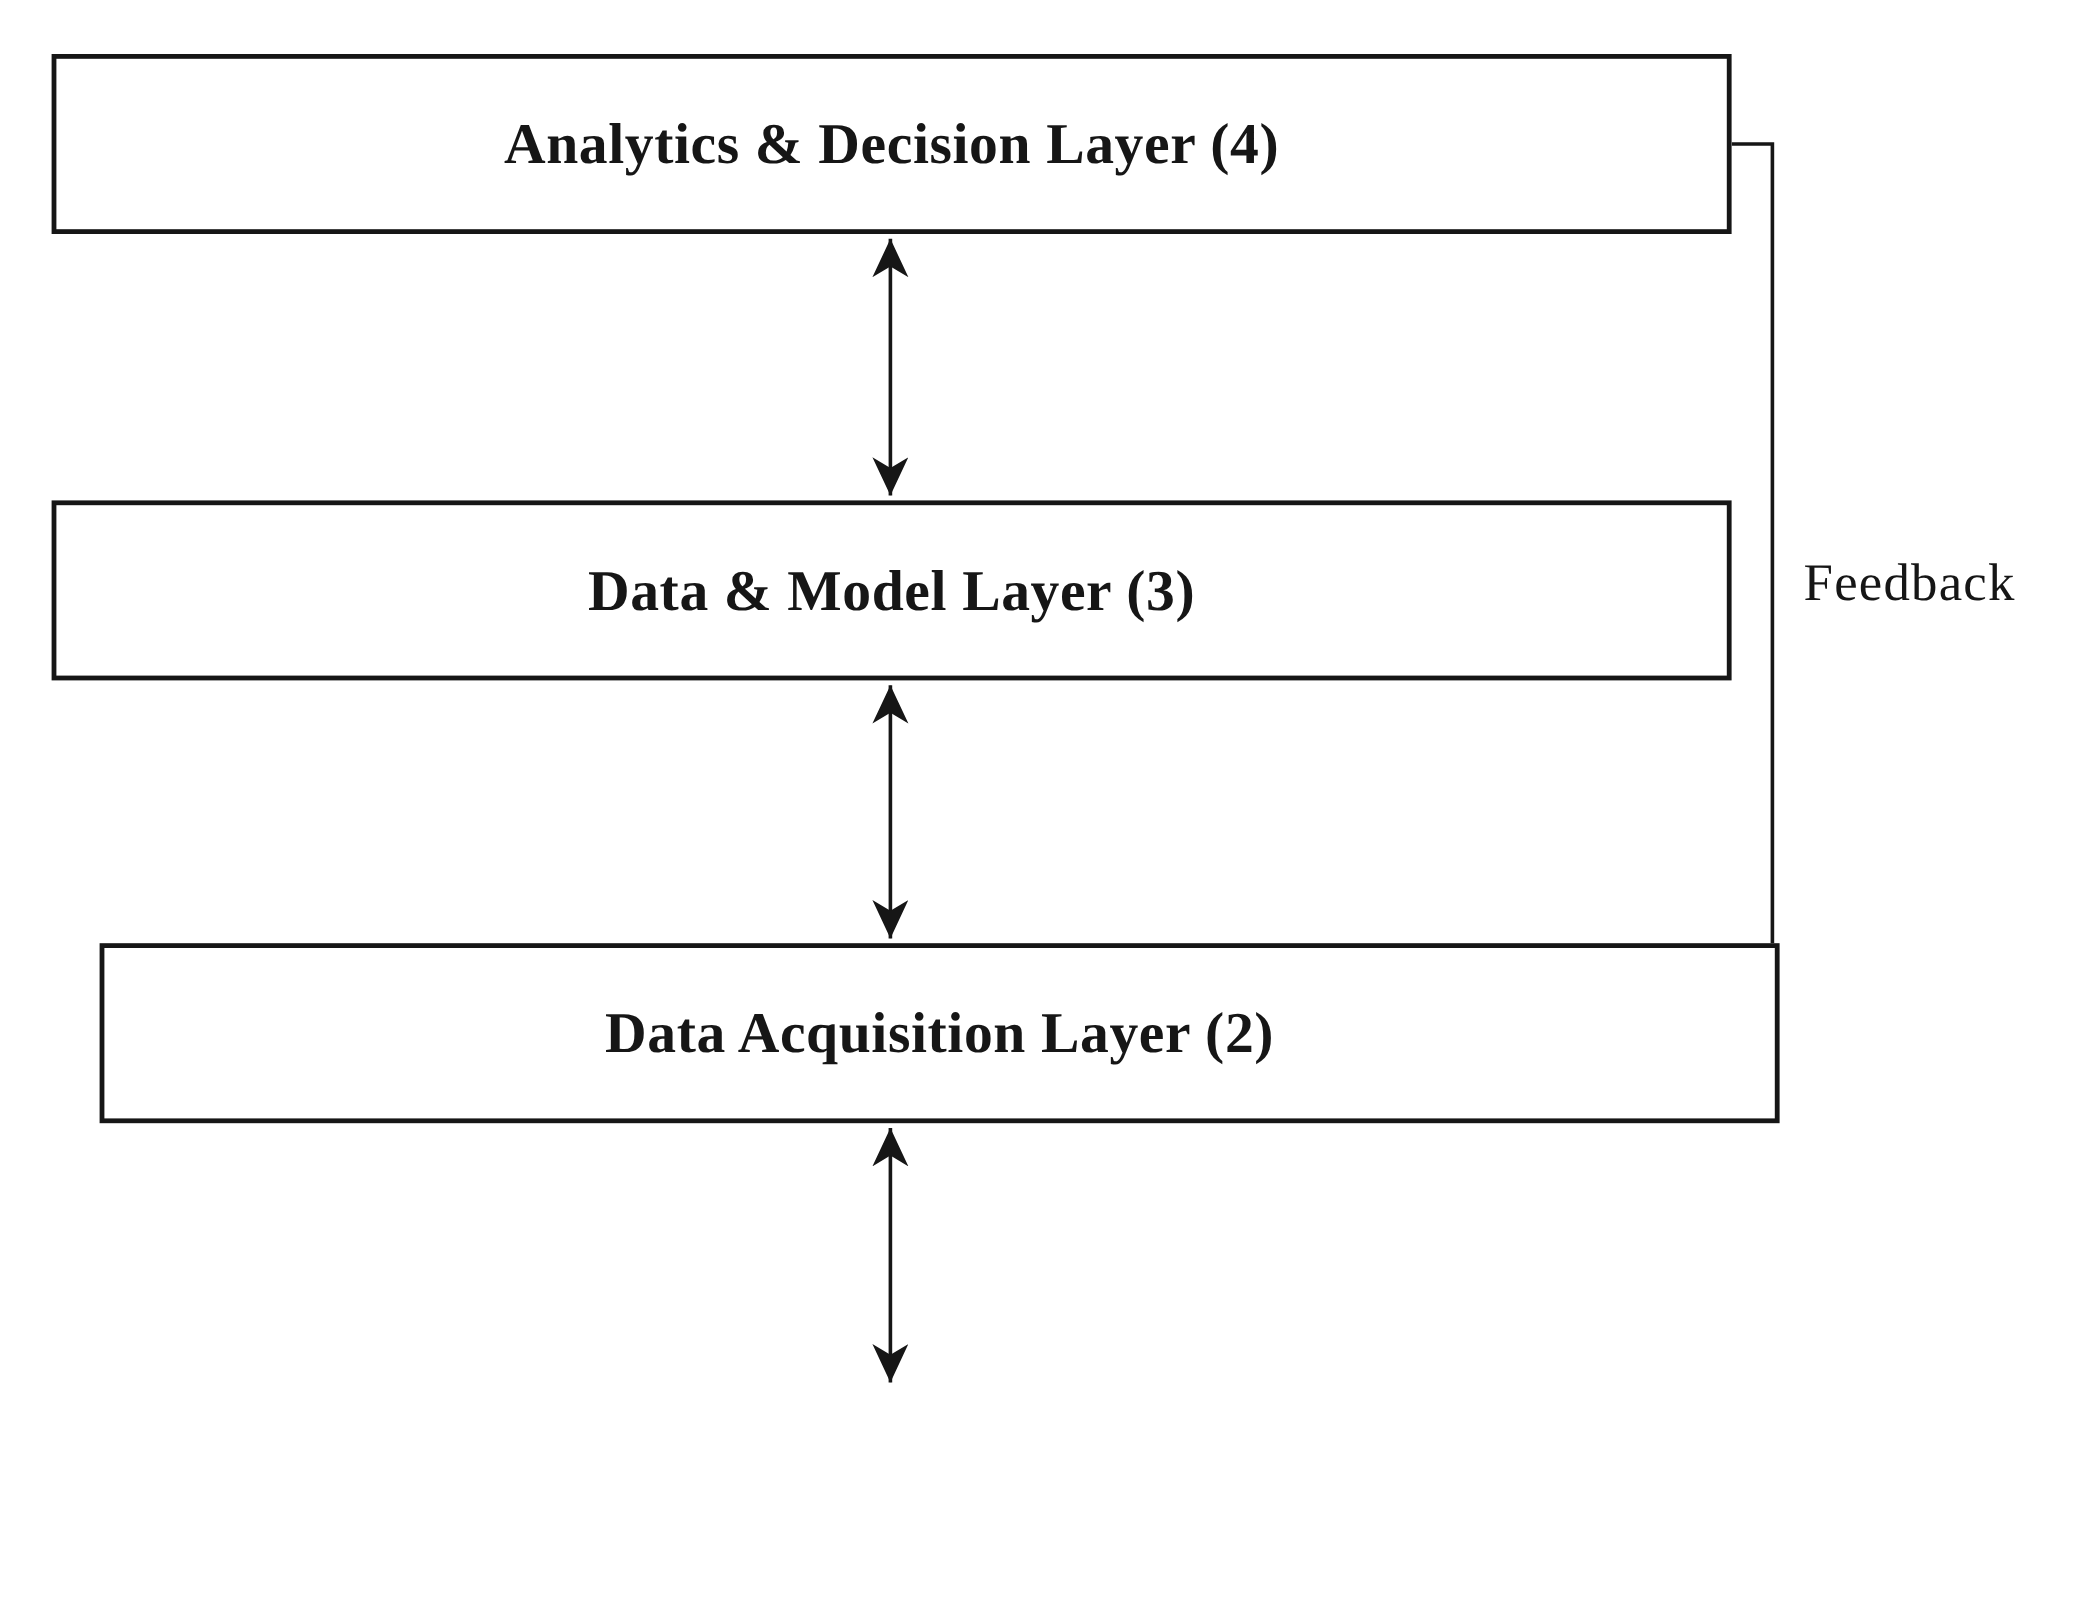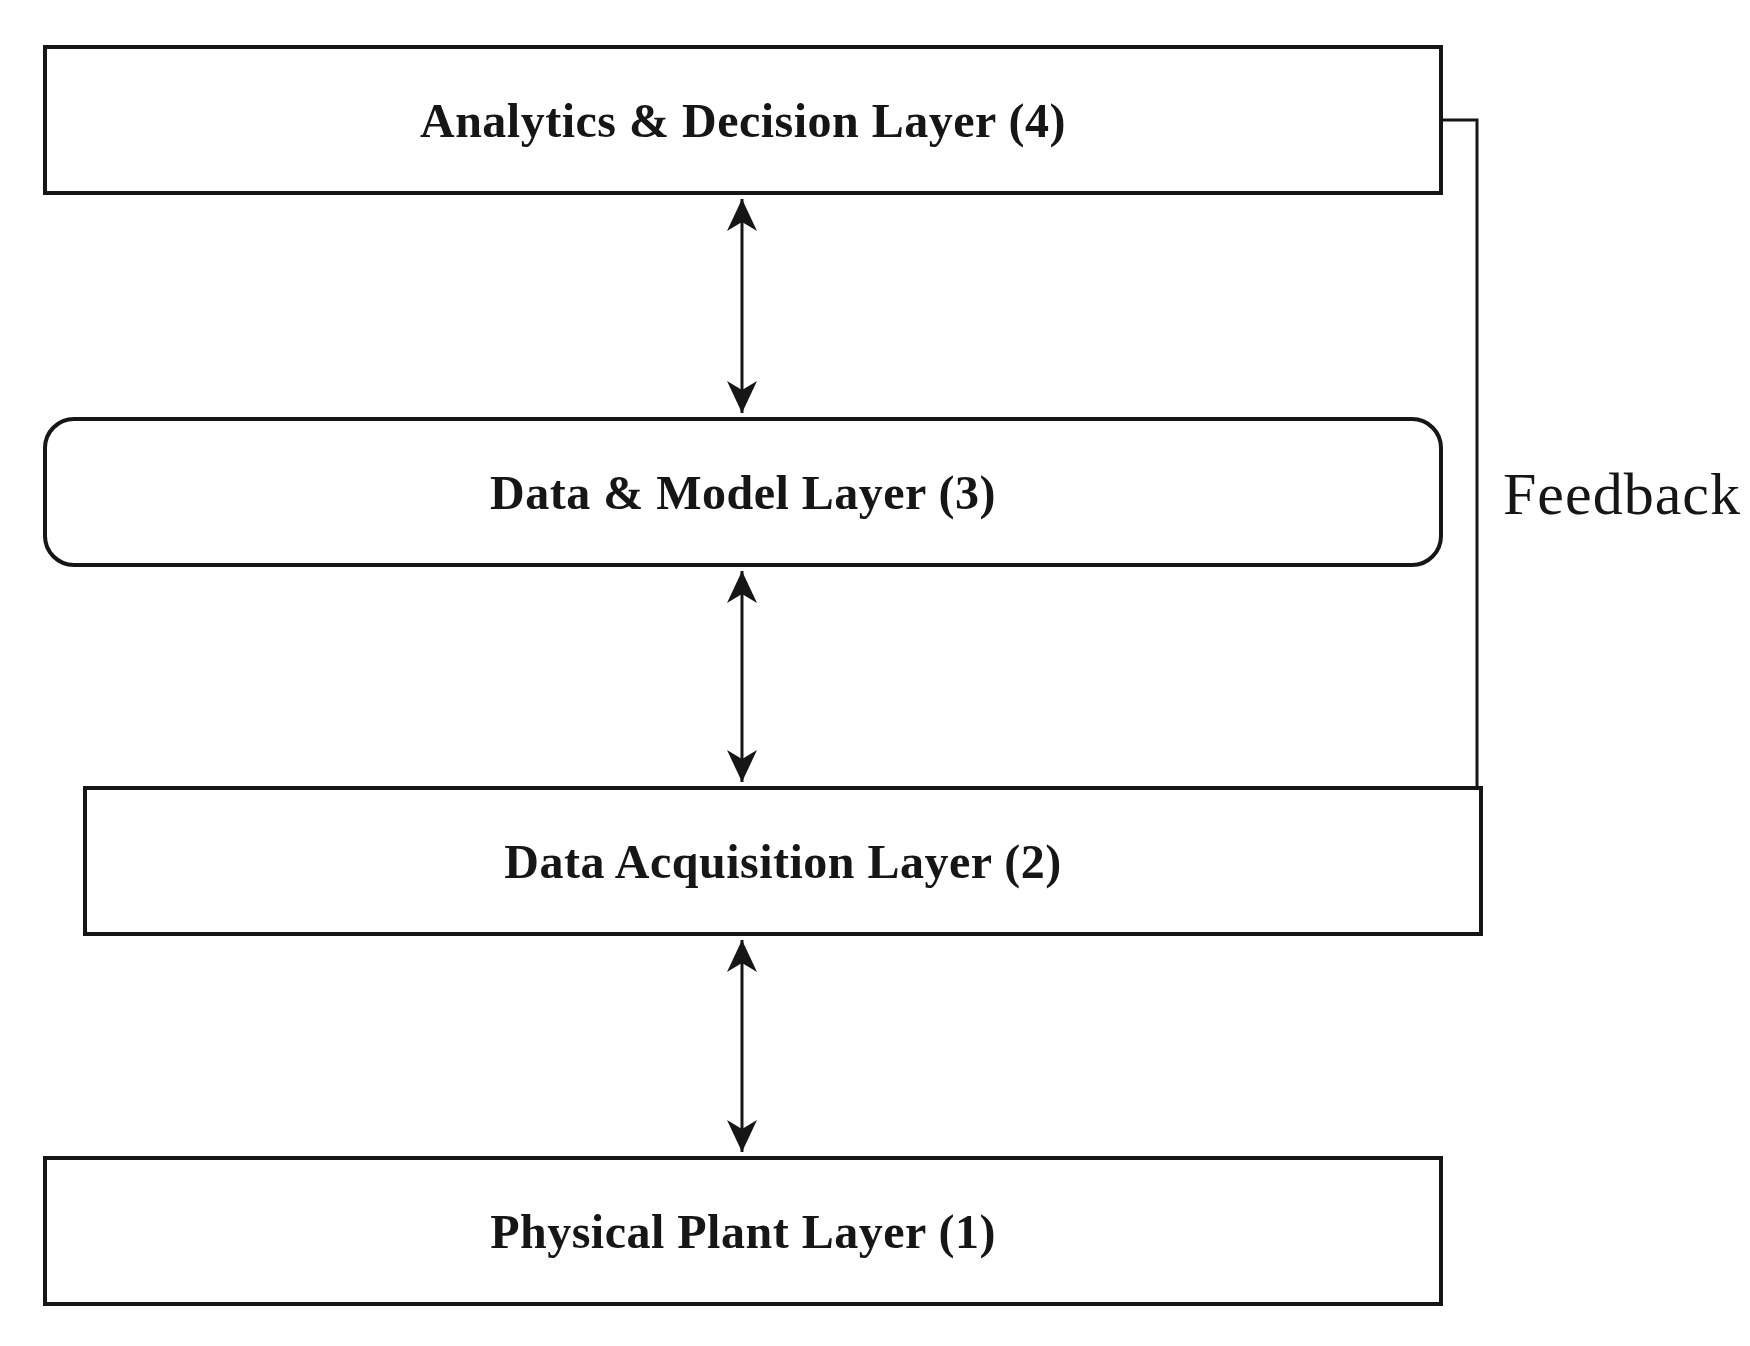--- a/index.html
+++ b/index.html
@@ -45,28 +45,28 @@
     justify-content: center;
   }
   .layer-box .label {
     font-weight: 700;
     font-size: 48px;
     color: var(--ink, #161616);
     letter-spacing: 0.5px;
     white-space: nowrap;
   }
   #box-1 { top: 45px; }
-  #box-2 { top: 417px; border-radius: 31px; }
+  #box-2 { top: 417px; }
   #box-3 { top: 786px; margin-left: 40px; }
   #box-4 { top: 1156px; }
   #feedback-label {
     position: absolute;
     left: 1503px;
     top: 460px;
-    font-size: 60px;
+    font-size: 44px;
     font-weight: 400;
     color: var(--ink, #161616);
     letter-spacing: 1px;
     white-space: nowrap;
   }
 </style>
 </head>
 <body>
 
 <div id="canvas">
@@ -92,19 +92,16 @@
   </div>
 
   <div class="layer-box" id="box-2">
     <span class="label">Data &amp; Model Layer (3)</span>
   </div>
 
   <div class="layer-box" id="box-3">
     <span class="label">Data Acquisition Layer (2)</span>
   </div>
 
-  <div class="layer-box" id="box-4">
-    <span class="label">Physical Plant Layer (1)</span>
-  </div>
 
   <div id="feedback-label">Feedback</div>
 
 </div>
 
 </body></html>

